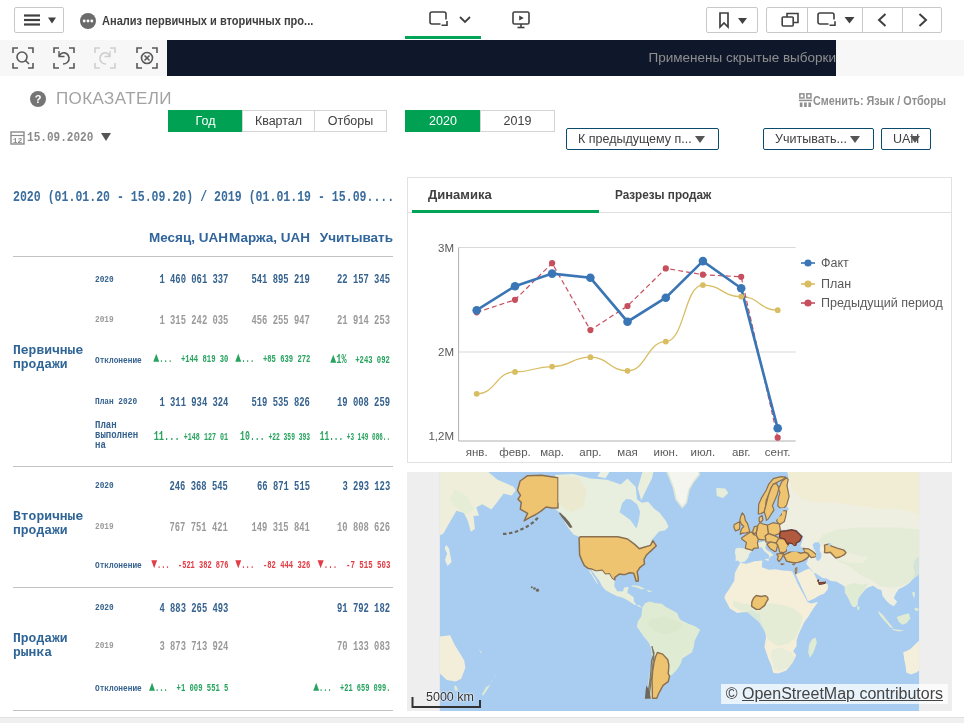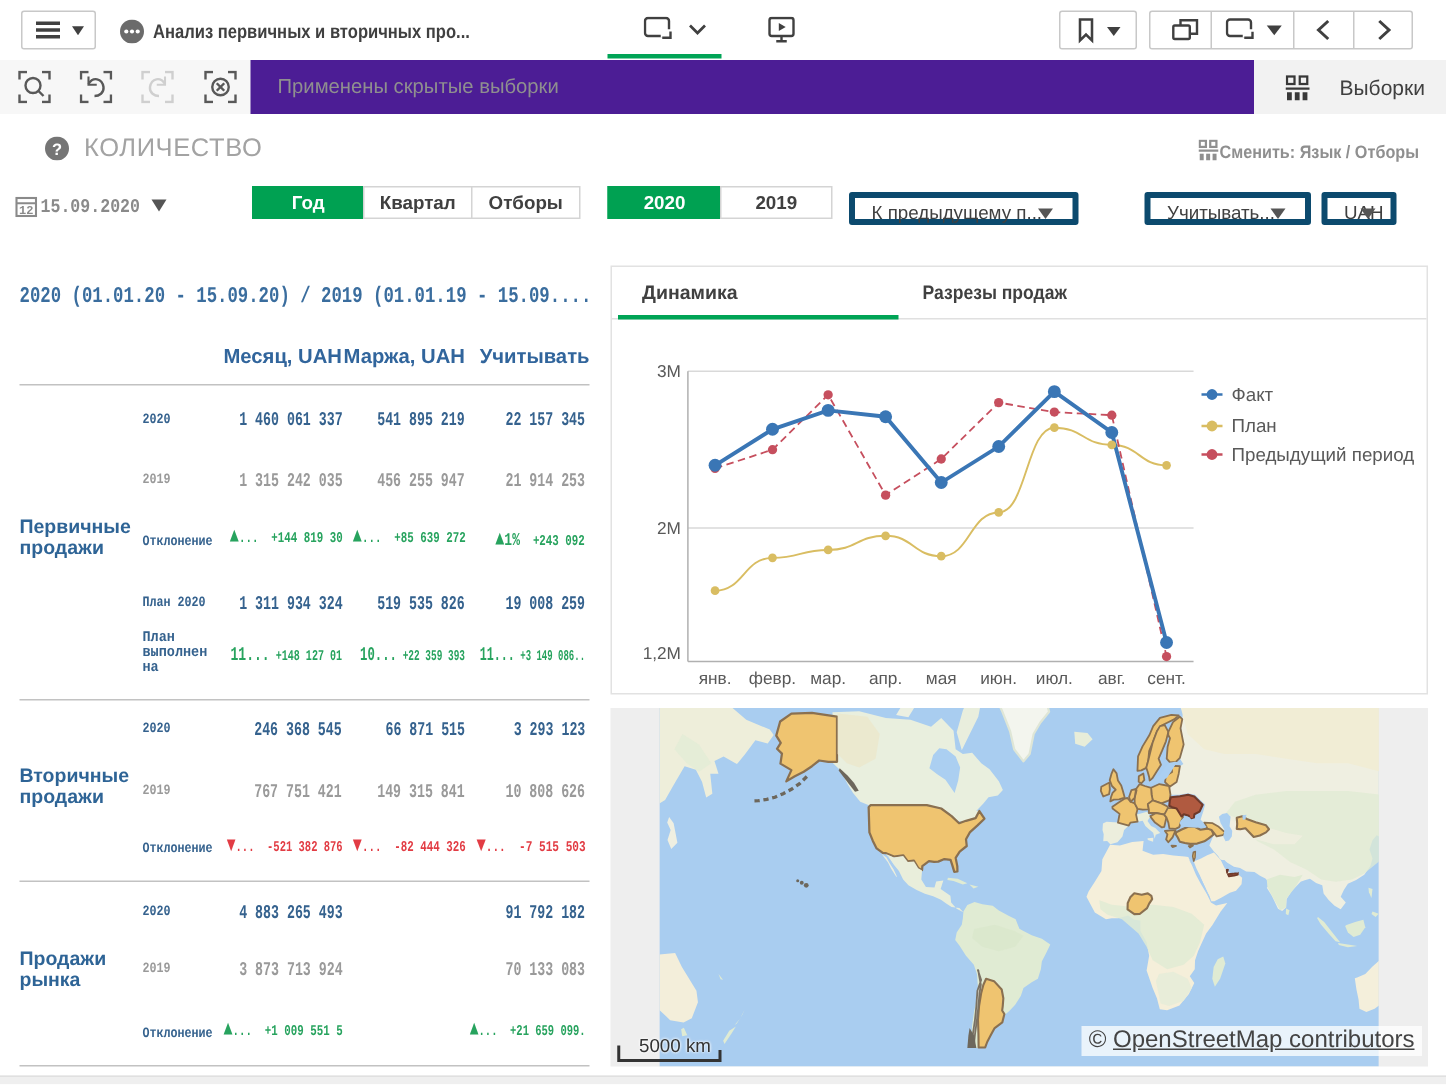--- a/index.html
+++ b/index.html
@@ -6,39 +6,39 @@
 html,body { background:#fff; }
 #app { position:relative; width:964px; height:723px; background:#fff; overflow:hidden;
   font-family:"Liberation Sans",sans-serif; }
 .abs { position:absolute; }
 #nav { position:absolute; left:0; top:0; width:964px; height:40px; background:#fff; }
 .navbtn { position:absolute; border:1px solid #c8c8c8; border-radius:2px; background:#fff; }
 .ico { position:absolute; }
 #navtitle { position:absolute; left:102px; top:13px; font-size:13px; font-weight:bold; color:#404040; }
 #tabind { position:absolute; left:405px; top:36px; width:76px; height:3px; background:#00a456; }
 #tools { position:absolute; left:0; top:40px; width:964px; height:36px; background:#f7f7f7; }
-#tools .mid { position:absolute; left:167px; top:0; width:669px; height:36px; background:#4c1d95;
-  color:#8f8f8f; font-size:13.5px; line-height:36px; padding-left:18px; }
+#tools .mid { position:absolute; left:167px; top:0; width:669px; height:36px; background:#0f172a;
+  color:#8f8f8f; font-size:13.5px; line-height:36px; padding-left:18px;text-align:right; }
 #tools .right { position:absolute; left:836px; top:0; width:128px; height:36px; background:#f2f2f2; }
 #tools .right span { position:absolute; left:57px; top:10px; font-size:14px; color:#404040; }
 #ptitle { position:absolute; left:56px; top:89px; font-size:17px; color:#a3a3a3; letter-spacing:0.4px; }
 #chgsel { position:absolute; left:813px; top:94px; font-size:12px; font-weight:bold; color:#8f8f8f; white-space:nowrap; transform:scaleX(0.9); transform-origin:left center; }
-.fbtn { position:absolute; top:124px; height:22px; border:1px solid #d4d4d4; background:#fff;
-  font-size:12.5px; color:#404040; text-align:center; line-height:20px; font-weight:bold; }
+.fbtn { position:absolute; top:110px; height:22px; border:1px solid #d4d4d4; background:#fff;
+  font-size:12.5px; color:#404040; text-align:center; line-height:20px; font-weight:normal; }
 .fbtn.on { background:#00a152; border-color:#00a152; color:#fff; }
-.drop { position:absolute; top:128px; height:22px; border:4px solid #0c4a6e; background:#fff;
+.drop { position:absolute; top:128px; height:22px; border:1px solid #0c4a6e; background:#fff;
   font-size:12.5px; color:#404040; line-height:20px; padding-left:11px; border-radius:2px; }
 .caret { display:inline-block; width:0; height:0; border-left:5px solid transparent;
   border-right:5px solid transparent; border-top:7px solid #555; vertical-align:middle; }
 #datef { position:absolute; left:27px; top:130px; font-family:"Liberation Mono",monospace;
   font-size:13px; font-weight:bold; color:#8a8a8a; transform:scaleX(0.85); transform-origin:left center; }
 .mono { font-family:"Liberation Mono",monospace; font-weight:bold; }
 #tbl { position:absolute; left:0; top:0; width:964px; height:723px; }
 .sep { position:absolute; left:13px; width:380px; border-top:1px solid #c2c2c2; }
-.glabel { position:absolute; left:13px; font-size:13px; font-weight:bold; color:#2e6496; line-height:13.5px; }
+.glabel { position:absolute; left:13px; font-size:13px; font-weight:bold; color:#2e6496; line-height:13.5px;font-family:Liberation Mono, monospace; }
 .rlabel { position:absolute; left:95px; font-size:10px; color:#2e6496; }
 .num { position:absolute; font-size:13px; white-space:nowrap; }
 .blue { color:#35628e; } .gray { color:#9a9a9a; } .green { color:#27a35e; } .red { color:#e23c44; }
 #chartp { position:absolute; left:407px; top:177px; width:545px; height:286px;
   border:1px solid #e2e2e2; background:#fff; }
 #mapp { position:absolute; left:407px; top:472px; width:545px; height:239px; background:#eeeeee; }
 #footer { position:absolute; left:0; top:717px; width:964px; height:6px; background:#efefef; border-top:1px solid #e0e0e0; }
 </style>
 </head>
 <body>
@@ -142,38 +142,27 @@
       <g stroke="#595959" stroke-width="1.6" fill="none">
       <path d="M1,6 L1,1 L6,1"></path>
           <path d="M16,1 L21,1 L21,6"></path>
           <path d="M21,16 L21,21 L16,21"></path>
           <path d="M6,21 L1,21 L1,16"></path>
       <circle cx="11" cy="11" r="5.5"></circle>
           <line x1="8.5" y1="8.5" x2="13.5" y2="13.5"></line>
           <line x1="13.5" y1="8.5" x2="8.5" y2="13.5"></line>
         </g>
       </svg>
-      <div class="right">
-        <span>Выборки</span>
-  <svg class="ico" style="left:21px;top:10px;" width="17" height="17" viewBox="0 0 17 17">
-    <rect x="1" y="1" width="5" height="5" fill="none" stroke="#383838" stroke-width="1.5"></rect>
-    <rect x="9.5" y="1" width="5" height="5" fill="none" stroke="#383838" stroke-width="1.5"></rect>
-    <line x1="0" y1="9" x2="16" y2="9" stroke="#383838" stroke-width="1.5"></line>
-    <rect x="1" y="11.5" width="3.2" height="5.5" fill="#383838"></rect>
-    <rect x="6.2" y="11.5" width="3.2" height="5.5" fill="#383838"></rect>
-    <rect x="11.4" y="11.5" width="3.2" height="5.5" fill="#383838"></rect>
-  </svg>
-      </div>
     </div>
 
   <svg class="abs" style="left:30px;top:91px;" width="16" height="16" viewBox="0 0 16 16">
     <circle cx="8" cy="8" r="8" fill="#757575"></circle>
     <text x="8" y="12" font-size="11" font-weight="bold" fill="#fff" text-anchor="middle" font-family="Liberation Sans">?</text>
   </svg>
-  <div id="ptitle">КОЛИЧЕСТВО</div>
+  <div id="ptitle">ПОКАЗАТЕЛИ</div>
   <svg class="abs" style="left:799px;top:93px;" width="14" height="14" viewBox="0 0 17 17">
     <rect x="1" y="1" width="5" height="5" fill="none" stroke="#8f8f8f" stroke-width="1.8"></rect>
     <rect x="9.5" y="1" width="5" height="5" fill="none" stroke="#8f8f8f" stroke-width="1.8"></rect>
     <line x1="0" y1="9" x2="16" y2="9" stroke="#8f8f8f" stroke-width="1.8"></line>
     <rect x="1" y="11.5" width="3.2" height="5.5" fill="#8f8f8f"></rect>
     <rect x="6.2" y="11.5" width="3.2" height="5.5" fill="#8f8f8f"></rect>
     <rect x="11.4" y="11.5" width="3.2" height="5.5" fill="#8f8f8f"></rect>
   </svg>
   <div id="chgsel">Сменить: Язык / Отборы</div>
   <svg class="abs" style="left:10px;top:130px;" width="15" height="15" viewBox="0 0 15 15">

